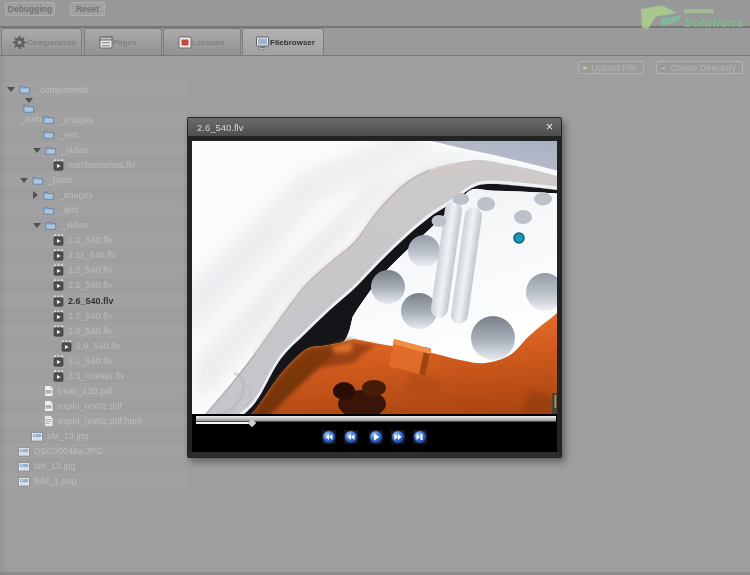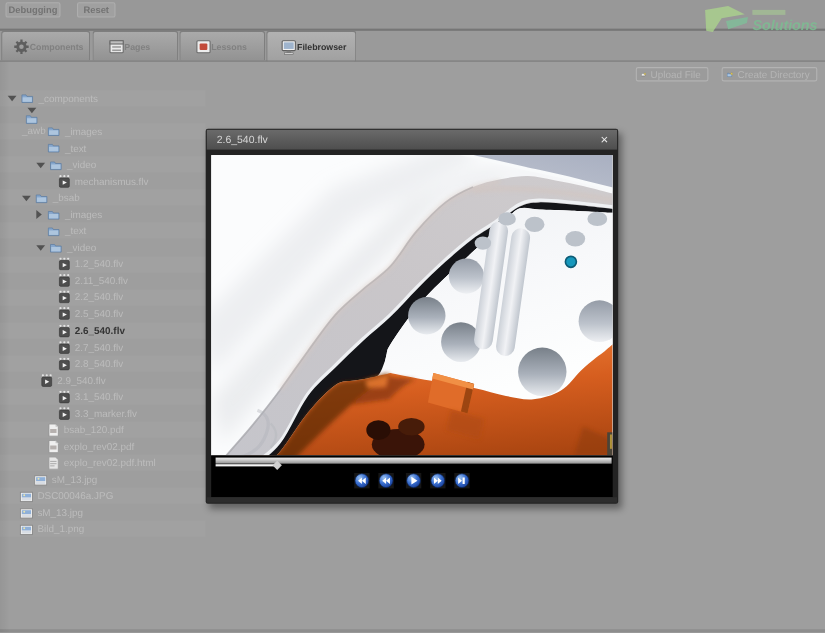--- a/index.html
+++ b/index.html
@@ -282,21 +282,21 @@
       <div class="ti" style="left:53px;top:324.1px;">
         <svg width="11" height="12" viewBox="0 0 11 12">
           <circle cx="2" cy="1.2" r="1" fill="#e4e4e4"></circle>
           <circle cx="5.5" cy="1.2" r="1" fill="#e4e4e4"></circle>
           <circle cx="9" cy="1.2" r="1" fill="#e4e4e4"></circle>
           <rect x="1" y="2.8" width="9" height="8.5" rx="1.2" fill="#4e4e4e" stroke="#383838" stroke-width="0.6"></rect>
           <path d="M4 5 L7.8 7 L4 9 Z" fill="#f2f2f2"></path>
         </svg>
         <span>2.8_540.flv</span>
       </div>
-      <div class="ti" style="left:37px;top:339.2px;justify-content:center;">
+      <div class="ti" style="left:61px;top:339.2px;justify-content:center;">
         <svg width="11" height="12" viewBox="0 0 11 12">
           <circle cx="2" cy="1.2" r="1" fill="#e4e4e4"></circle>
           <circle cx="5.5" cy="1.2" r="1" fill="#e4e4e4"></circle>
           <circle cx="9" cy="1.2" r="1" fill="#e4e4e4"></circle>
           <rect x="1" y="2.8" width="9" height="8.5" rx="1.2" fill="#4e4e4e" stroke="#383838" stroke-width="0.6"></rect>
           <path d="M4 5 L7.8 7 L4 9 Z" fill="#f2f2f2"></path>
         </svg>
         <span>2.9_540.flv</span>
       </div>
       <div class="ti" style="left:53px;top:354.2px;">

